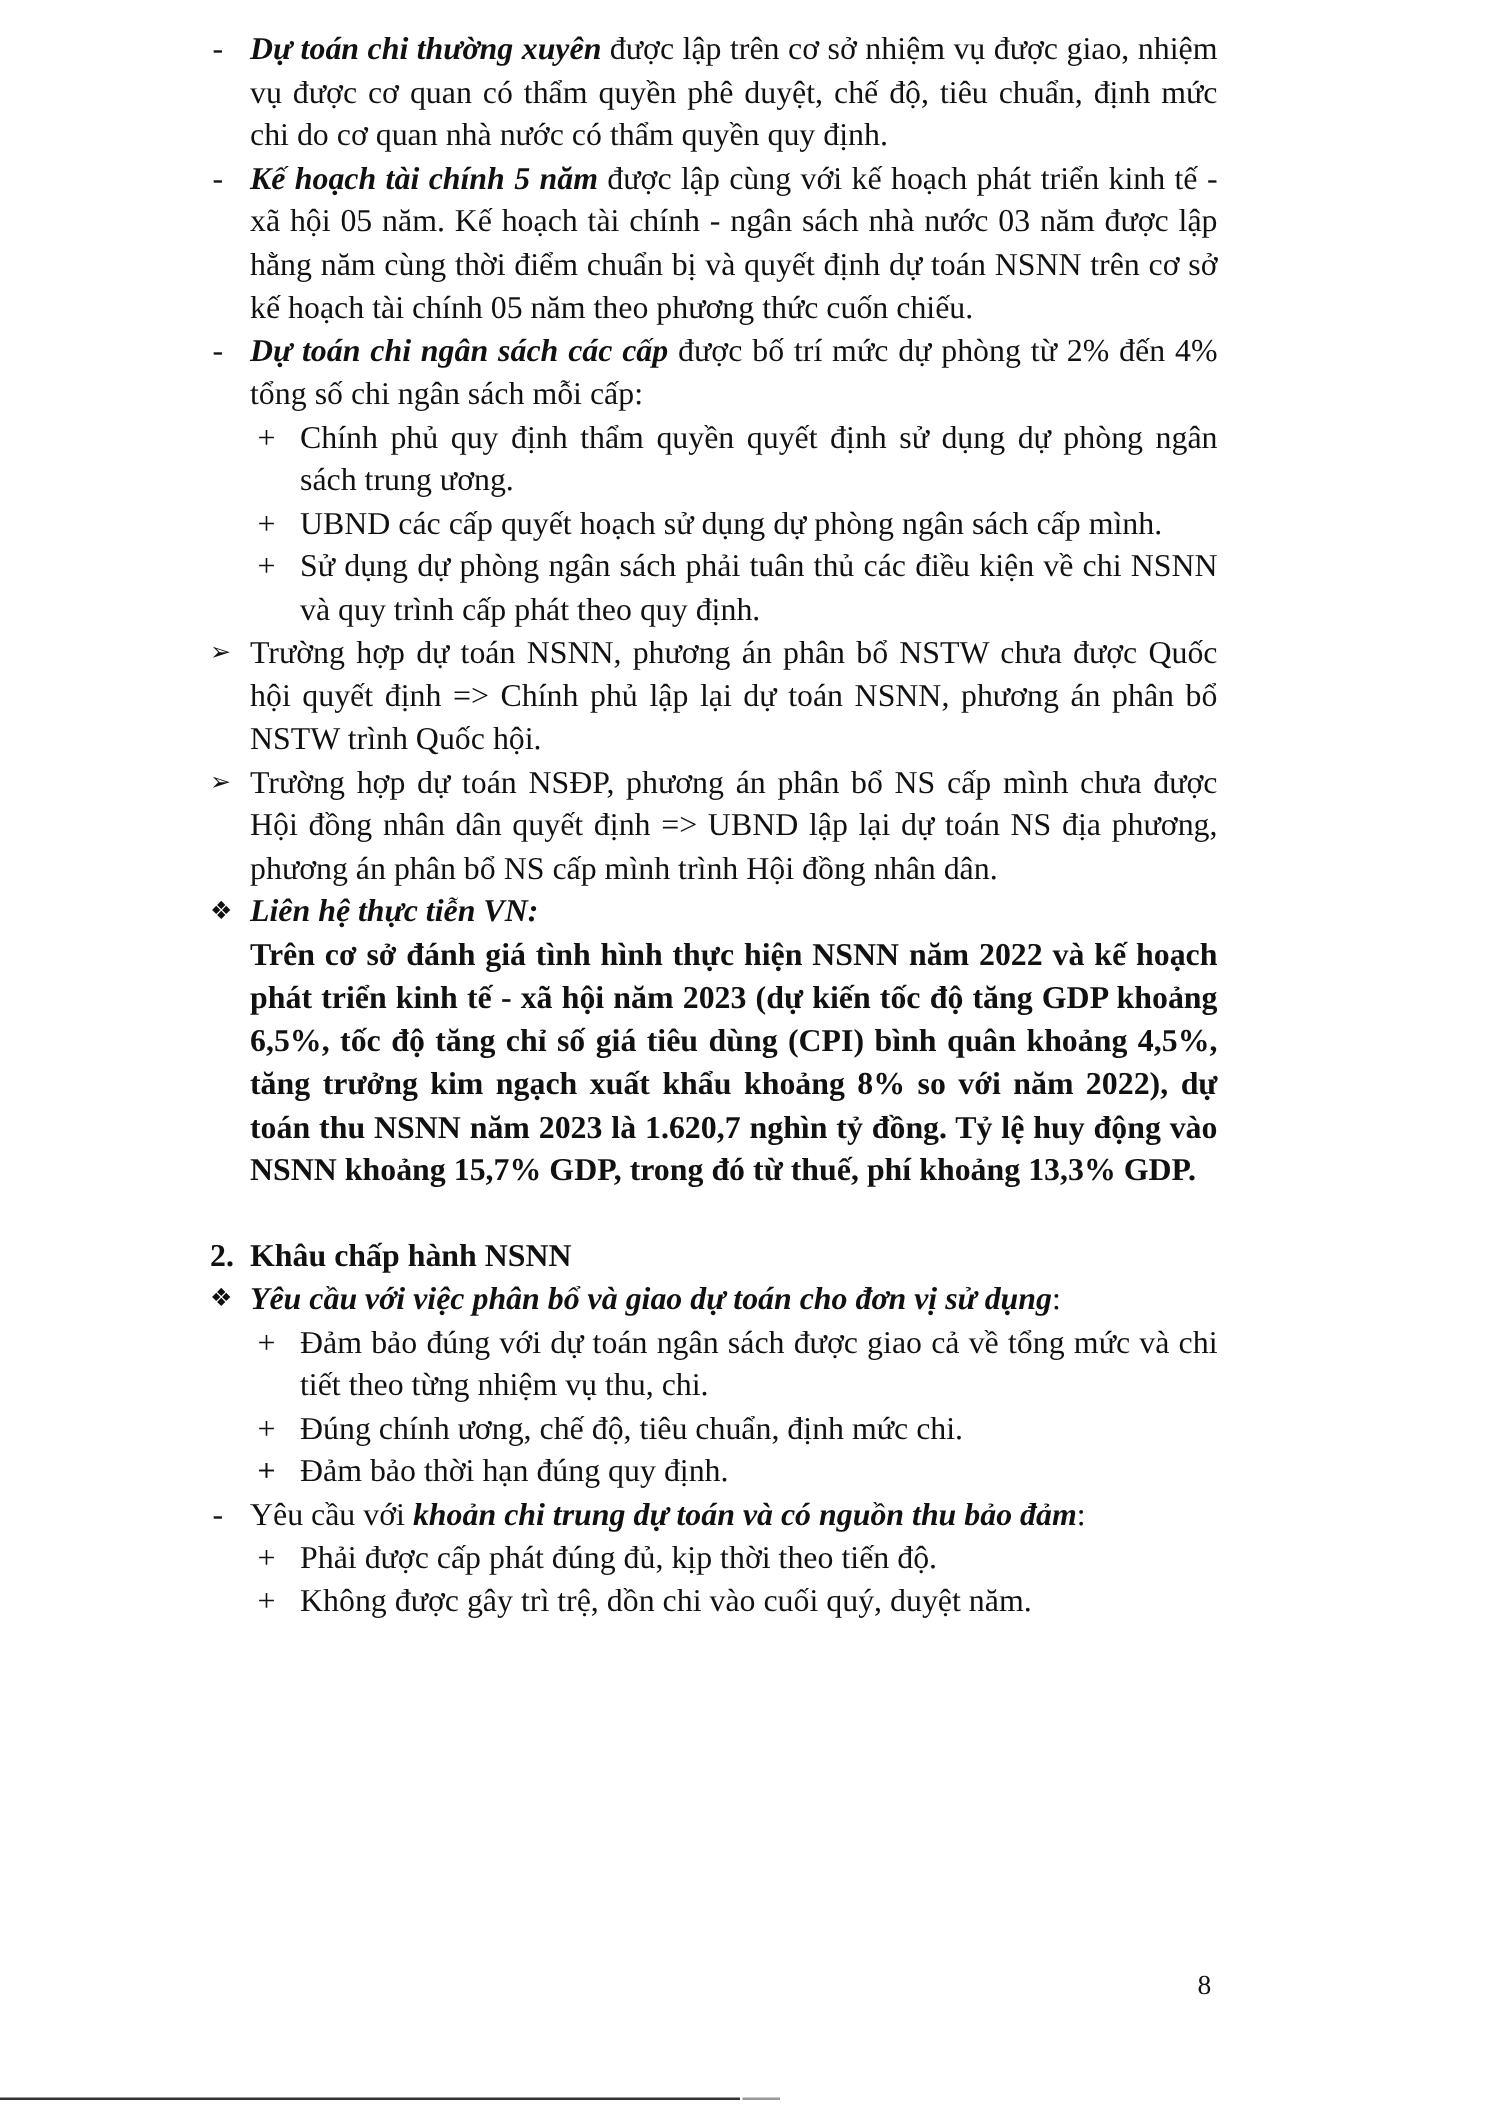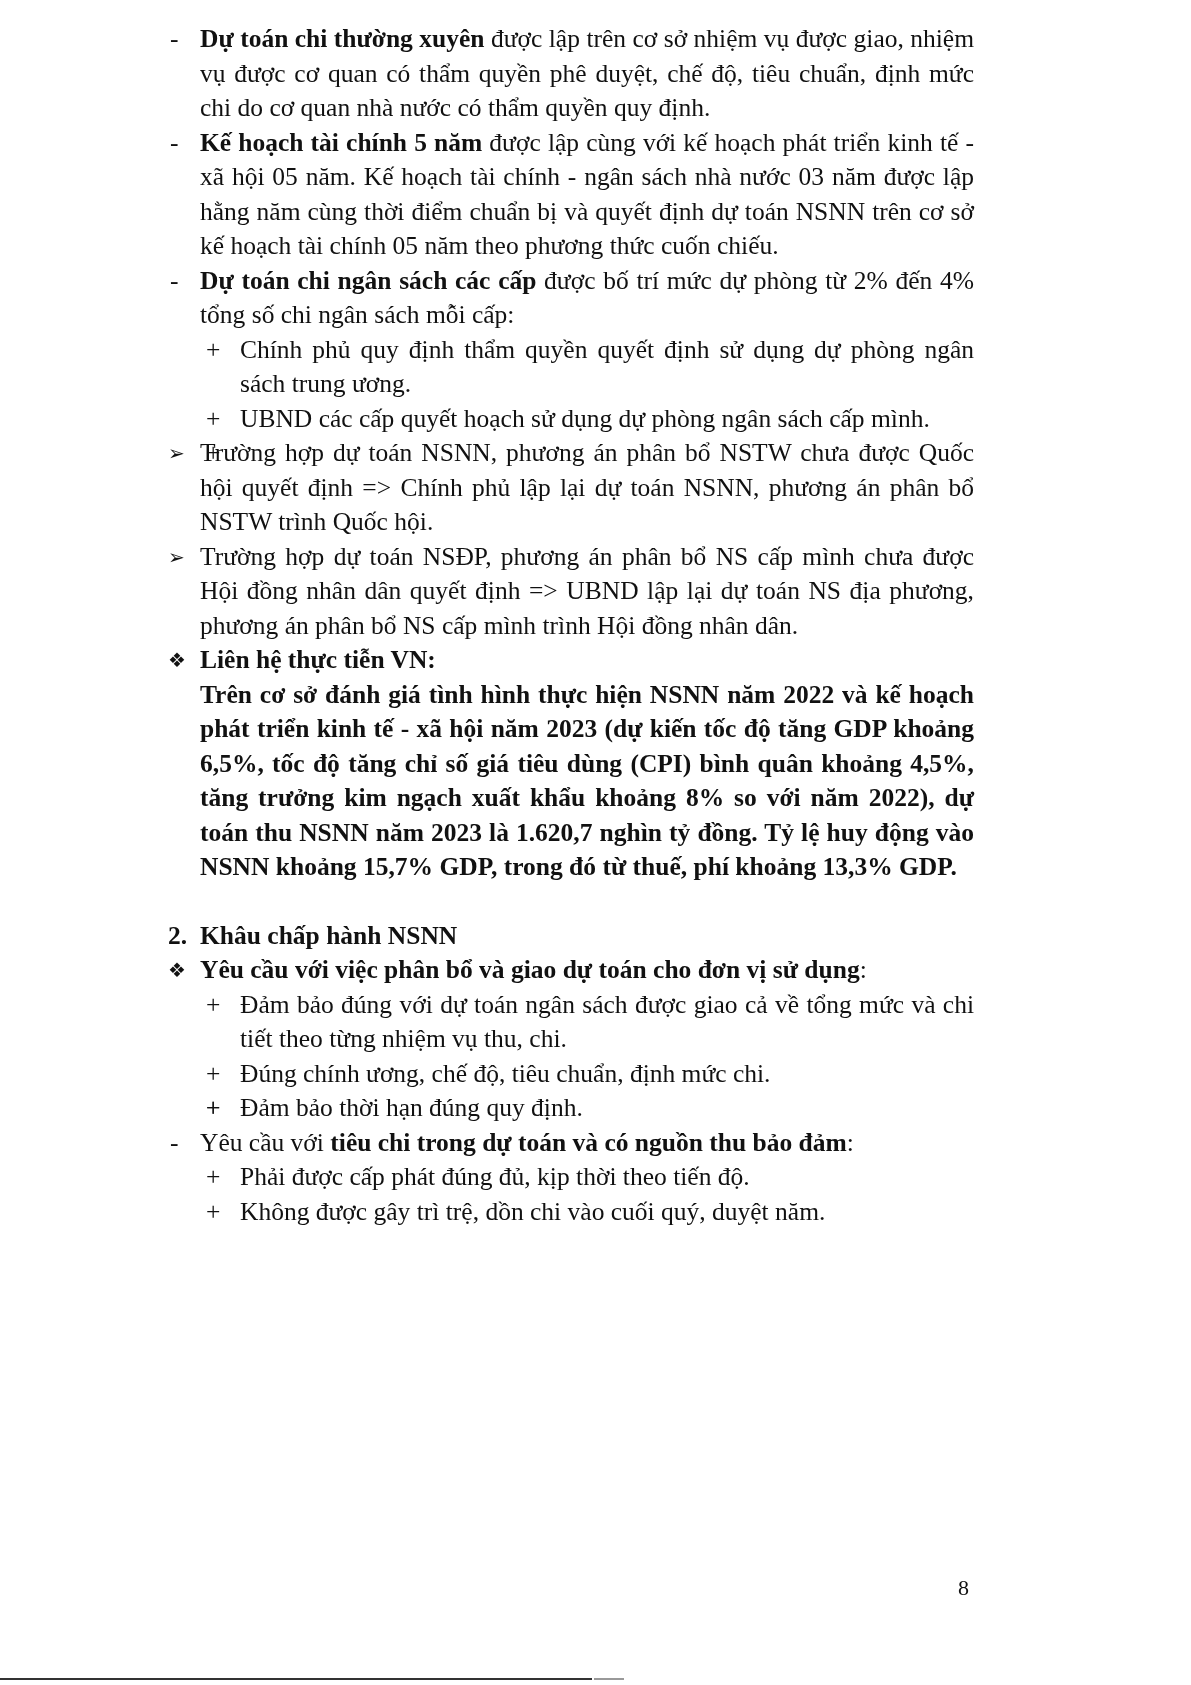--- a/index.html
+++ b/index.html
@@ -10,21 +10,21 @@
              font-size: 25.5px; line-height: 34.5px; }
   .item { position: relative; padding-left: 32px; text-align: justify; }
   .item .mark { position: absolute; left: 0; top: 0; width: 30px; }
   .dash .mark { left: 2px; }
   .arrow .mark { left: 0; font-size: 20px; }
   .diamond .mark { left: 0; font-size: 20px; }
   .num .mark { left: 0; font-weight: bold; }
   .sub { position: relative; padding-left: 72px; text-align: justify; }
   .sub .mark { position: absolute; left: 38px; top: 0; }
   .para { padding-left: 32px; text-align: justify; font-weight: bold; }
-  .bi { font-weight: bold; }
+  .bi { font-weight: bold; font-style: italic; }
   .b { font-weight: bold; }
   .gap { height: 34px; }
   .pagenum { position: absolute; left: 958px; top: 1575px; font-size: 22px; }
   .footer-line { position: absolute; left: 0; top: 1678px; width: 592px; height: 2px; background: #333; }
   .footer-line2 { position: absolute; left: 594px; top: 1678px; width: 30px; height: 2px; background: #999; }
 </style>
 </head>
 <body>
 
 <div class="page">
@@ -47,20 +47,21 @@
     <div class="sub">
       <span class="mark">+</span>
       <span>Chính phủ quy định thẩm quyền quyết định sử dụng dự phòng ngân sách trung ương.</span>
     </div>
     <div class="sub">
       <span class="mark">+</span>
       <span>UBND các cấp quyết hoạch sử dụng dự phòng ngân sách cấp mình.</span>
     </div>
     <div class="sub">
       <span class="mark">+</span>
+      <span>Sử dụng dự phòng ngân sách phải tuân thủ các điều kiện về chi NSNN và quy trình cấp phát theo quy định.</span>
     </div>
 
     <div class="item arrow">
       <span class="mark">➢</span>
       <span>Trường hợp dự toán NSNN, phương án phân bổ NSTW chưa được Quốc hội quyết định =&gt; Chính phủ lập lại dự toán NSNN, phương án phân bổ NSTW trình Quốc hội.</span>
     </div>
 
     <div class="item arrow">
       <span class="mark">➢</span>
       <span>Trường hợp dự toán NSĐP, phương án phân bổ NS cấp mình chưa được Hội đồng nhân dân quyết định =&gt; UBND lập lại dự toán NS địa phương, phương án phân bổ NS cấp mình trình Hội đồng nhân dân.</span>
@@ -94,21 +95,21 @@
     <div class="sub">
       <span class="mark">+</span>
     </div>
     <div class="sub">
       <span class="mark">+</span>
       <span>Đảm bảo thời hạn đúng quy định.</span>
     </div>
 
     <div class="item dash">
       <span class="mark">-</span>
-      <span>Yêu cầu với </span><span class="bi">tiêu chi trong dự toán và có nguồn thu bảo đảm</span><span>:</span>
+      <span>Yêu cầu với </span><span class="bi">khoản chi trung dự toán và có nguồn thu bảo đảm</span><span>:</span>
     </div>
     <div class="sub">
       <span class="mark">+</span>
       <span>Phải được cấp phát đúng đủ, kịp thời theo tiến độ.</span>
     </div>
     <div class="sub">
       <span class="mark">+</span>
       <span>Không được gây trì trệ, dồn chi vào cuối quý, duyệt năm.</span>
     </div>
 

